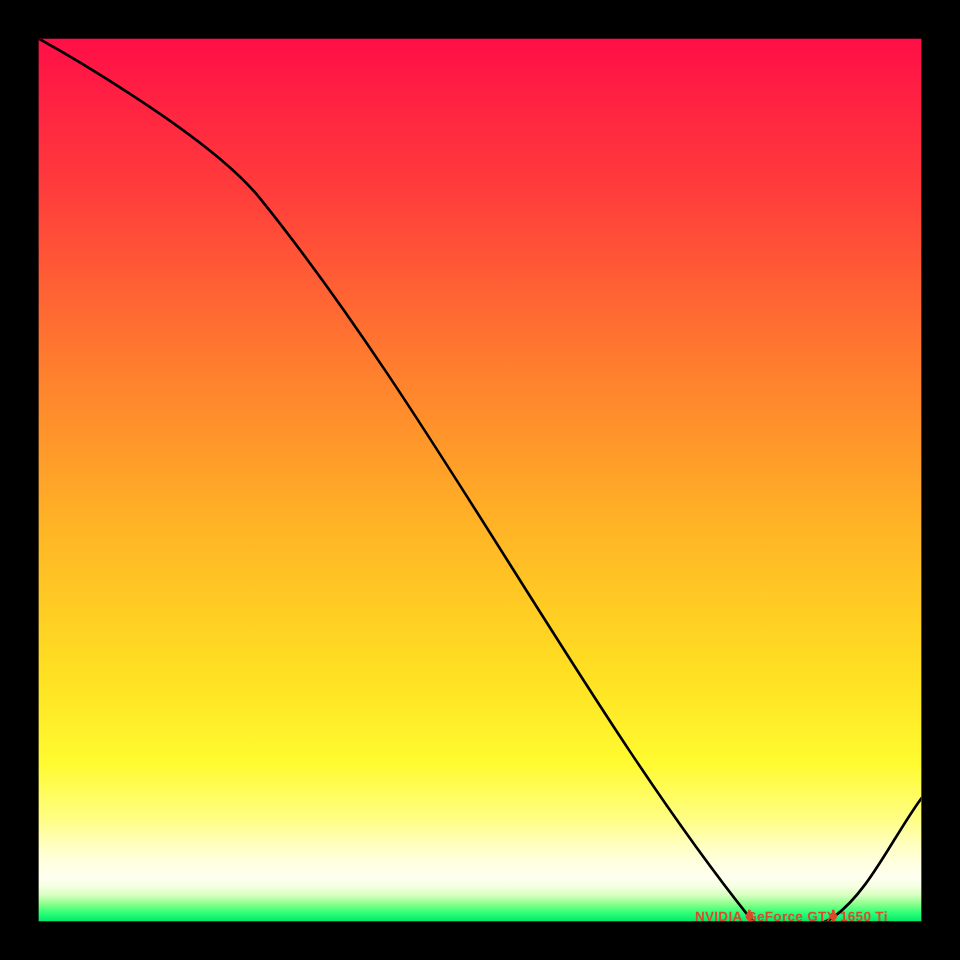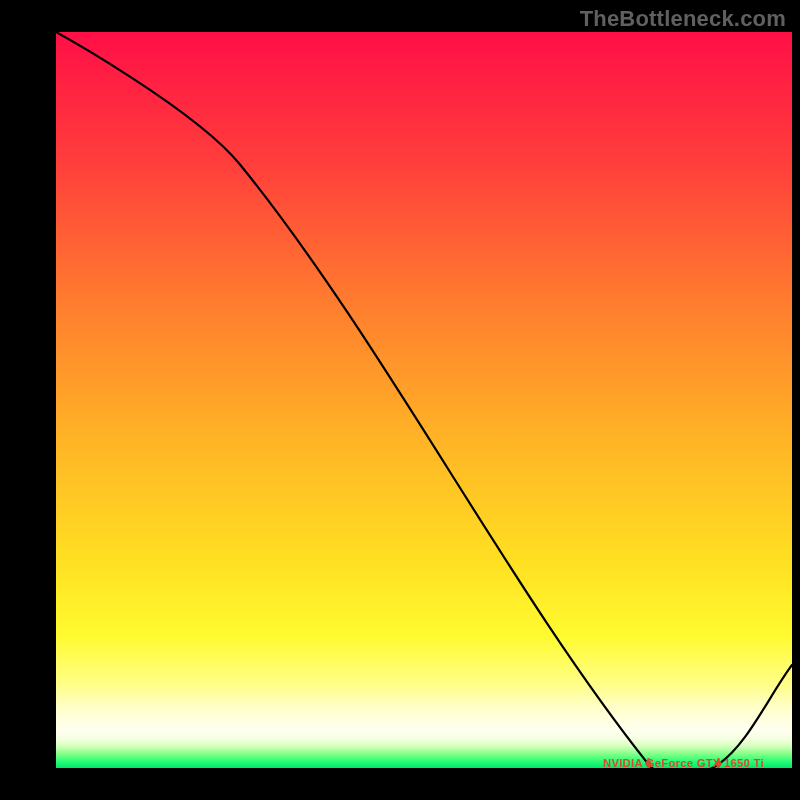--- a/index.html
+++ b/index.html
@@ -26,21 +26,20 @@
     color: #606060;
     letter-spacing: 0.2px;
   }
   .plot-area {
     position: absolute;
     left: 32px;
     top: 32px;
     width: 736px;
     height: 736px;
     overflow: hidden;
-    margin-left: 24px;
   }
   .gradient-red-yellow {
     position: absolute;
     left: 0;
     top: 0;
     width: 100%;
     height: 100%;
     background: linear-gradient(
       to bottom,
       #ff0f47 0%,
@@ -87,21 +86,20 @@
     font-weight: 700;
     fill: #d84a2a;
     letter-spacing: 0.3px;
   }
 </style>
 </head>
 <body>
 
 <div class="frame">
 
-  <div class="watermark">TheBottleneck.com</div>
 
   <div class="plot-area">
     <div class="gradient-red-yellow"></div>
 
     <svg class="line-overlay" viewBox="0 0 736 736">
       <path id="curve-path" class="curve" d="M 0 0 C 0 0 138.8670520634414 76.69455503493688 184 132.48000000000002 C 328.4606520634414 311.0369550349369 452.84527623414715 557.2395386628153 592.48 732.32 C 605.9332762341472 749.1883386628153 645.8108036964667 743.8048282101386 662.4 732.32 C 691.7372036964666 712.0096282101385 712.448 664.7552000000001 736 632.96"></path>
       <g id="annotation-group">
         <circle id="ann-dot-left" class="label-dots" r="3.1" cx="592.48" cy="731.584"></circle>
         <circle id="ann-dot-right" class="label-dots" r="3.1" cx="662.4" cy="731.584"></circle>
         <line id="ann-cap-left" class="label-caps" x1="592.48" x2="592.48" y1="726.084" y2="737.084"></line>

